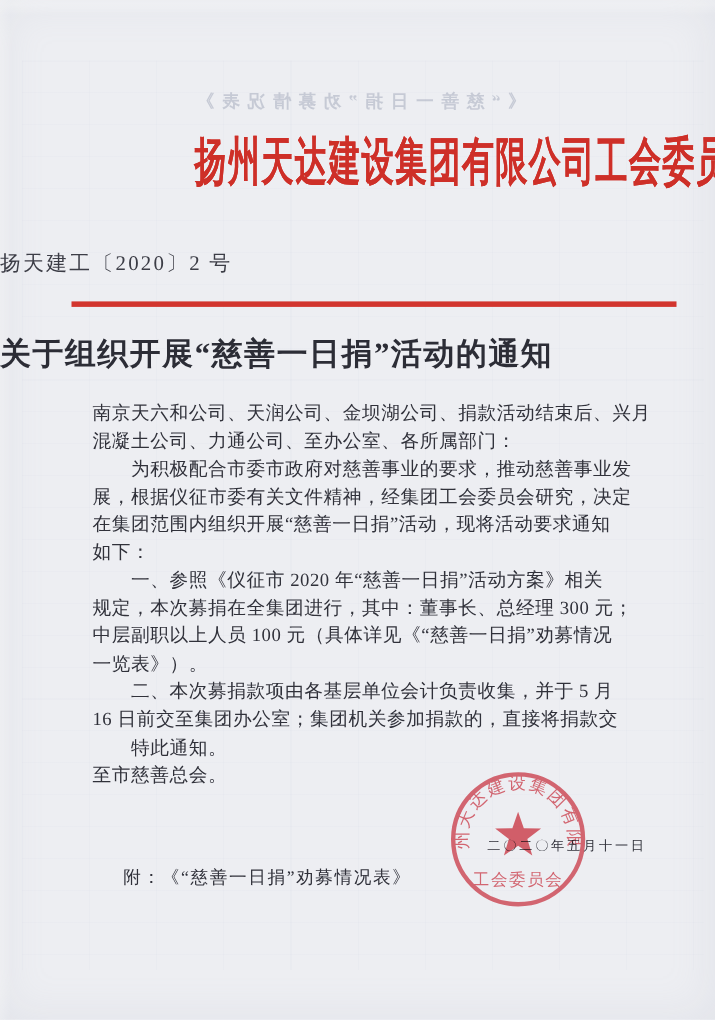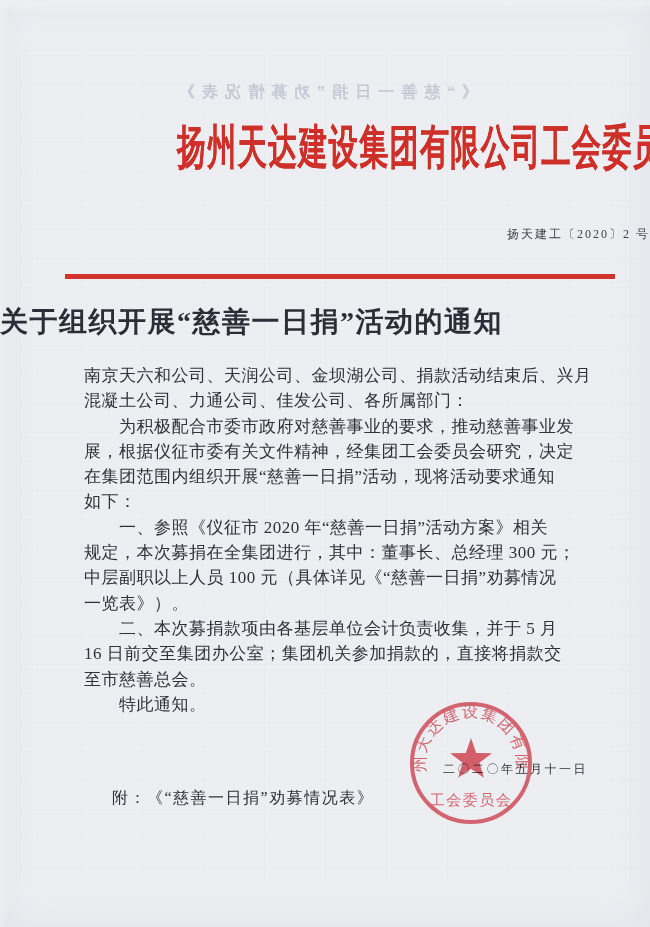--- a/index.html
+++ b/index.html
@@ -41,22 +41,22 @@
   .org-title span{
     display:inline-block;
     transform:scaleX(0.62);transform-origin:center;
     color:#ce2f28;
     font-size:47px;font-weight:bold;
     letter-spacing:2px;
     text-shadow:0 0 .5px #ce2f28;
   }
   .doc-number{
     position:absolute;top:226px;left:0;width:100%;
-    text-align:right;
-    color:#3c3d46;font-size:12px;letter-spacing:2px;
+    text-align:left;
+    color:#3c3d46;font-size:19px;letter-spacing:2px;
   }
   .red-line{
     position:absolute;left:65px;top:274px;width:550px;height:5px;
     background:#d2352e;
   }
   .doc-title{
     position:absolute;top:303px;left:0;width:100%;
     text-align:left;
     color:#2c2d36;font-size:28px;font-weight:bold;letter-spacing:1.5px;
   }
@@ -91,37 +91,37 @@
   </div>
 
   <div class="doc-number">扬天建工〔2020〕2 号</div>
 
   <div class="red-line"></div>
 
   <div class="doc-title">关于组织开展“慈善一日捐”活动的通知</div>
 
   <div class="body-block">
     <div class="body-line">南京天六和公司、天润公司、金坝湖公司、捐款活动结束后、兴月</div>
-    <div class="body-line">混凝土公司、力通公司、佳发公司、各所属部门：</div>
+    <div class="body-line">混凝土公司、力通公司、至办公室、各所属部门：</div>
 
     <div class="body-line indent">为积极配合市委市政府对慈善事业的要求，推动慈善事业发</div>
     <div class="body-line">展，根据仪征市委有关文件精神，经集团工会委员会研究，决定</div>
     <div class="body-line">在集团范围内组织开展“慈善一日捐”活动，现将活动要求通知</div>
     <div class="body-line">如下：</div>
 
     <div class="body-line indent">一、参照《仪征市 2020 年“慈善一日捐”活动方案》相关</div>
     <div class="body-line">规定，本次募捐在全集团进行，其中：董事长、总经理 300 元；</div>
     <div class="body-line">中层副职以上人员 100 元（具体详见《“慈善一日捐”劝募情况</div>
     <div class="body-line">一览表》）。</div>
 
     <div class="body-line indent">二、本次募捐款项由各基层单位会计负责收集，并于 5 月</div>
     <div class="body-line">16 日前交至集团办公室；集团机关参加捐款的，直接将捐款交</div>
+    <div class="body-line indent">特此通知。</div>
+
     <div class="body-line">至市慈善总会。</div>
-
-    <div class="body-line indent">特此通知。</div>
   </div>
 
   <div class="issue-date">二〇二〇年五月十一日</div>
 
   <svg class="seal" viewBox="0 0 150 150">
     <circle cx="75" cy="75" r="59" fill="none" stroke="#dd525e" stroke-width="4"></circle>
     <path id="sealArc" d="M 31.8,90.7 A 46,46 0 1 1 118.2,90.7" fill="none"></path>
     <text text-anchor="middle" font-size="16" fill="#dd525e" letter-spacing="2" font-family="Liberation Serif, DejaVu Serif, serif">
       <textPath href="#sealArc" startOffset="50%">扬州天达建设集团有限公</textPath>
     </text>

